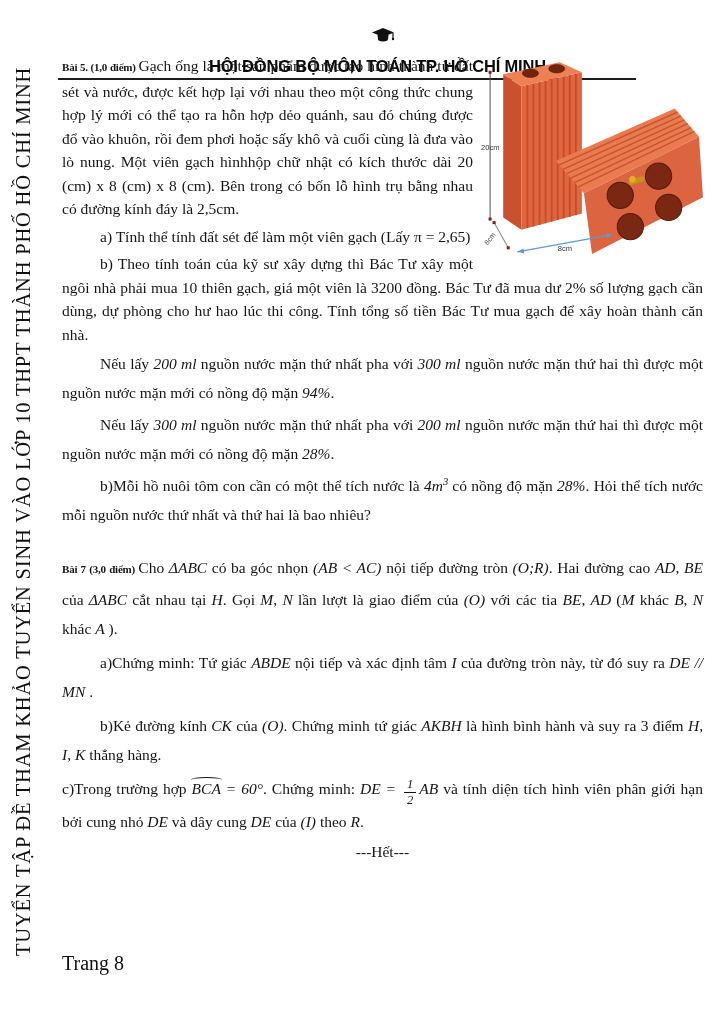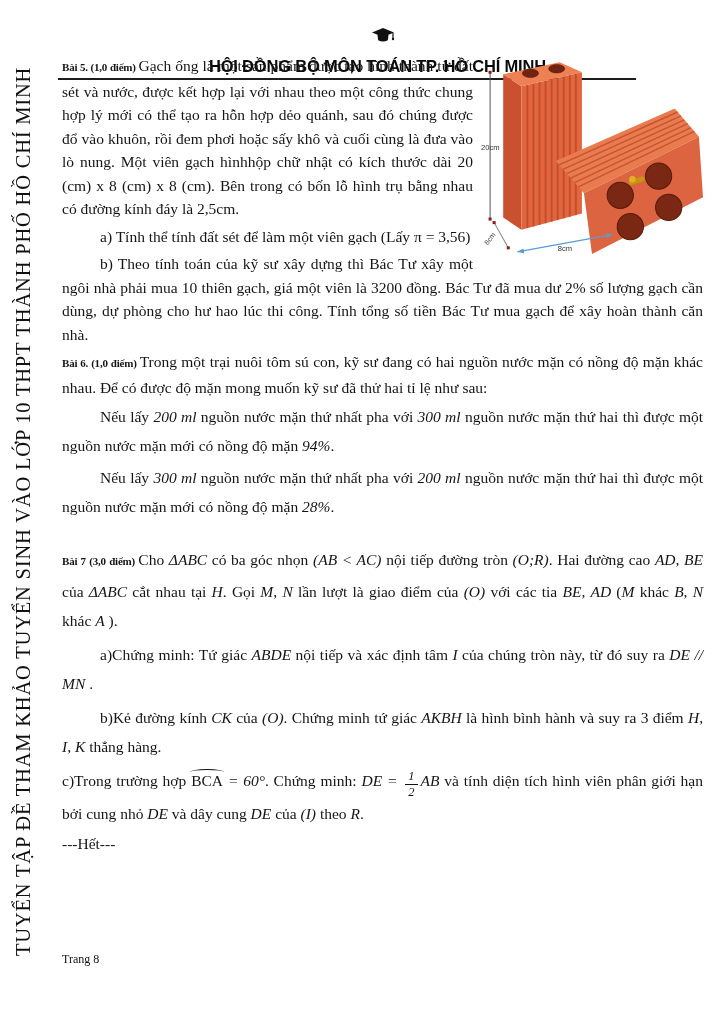--- a/index.html
+++ b/index.html
@@ -22,37 +22,37 @@
     letter-spacing:-0.2px;color:#0a0a0a;white-space:nowrap;transform:scaleX(.97);transform-origin:left;
   }
   .header-rule{width:578px;border-bottom:2px solid #1c1c1c;margin-top:1px;}
   
   .content{position:absolute;left:62px;top:54px;width:641px;}
   .fig{float:right;width:222px;height:200px;margin:2px 0 2px 8px;}
   .jp{margin:0;text-align:justify;font-size:15.5px;line-height:23.5px;}
   .ind{text-indent:38px;}
   .math{line-height:28.5px;}
   .math7{line-height:29.5px;}
-  .center{text-align:left;text-indent:0;}
+  .center{text-align:center;text-indent:0;}
   .mt2{margin-top:4px}.mt4{margin-top:4px}.mt6{margin-top:24px}
   .seg-b{font-weight:bold;font-family:Liberation Serif, serif;font-size:11px;letter-spacing:-0.2px;}
   .seg-i{font-style:italic;}
   .seg-sup{font-style:italic;vertical-align:super;font-size:10.5px;line-height:0;}
-  .seg-hat{position:relative;display:inline-block;line-height:1;}
+  .seg-hat{font-style:italic;position:relative;display:inline-block;line-height:1;}
   .seg-hat::before{
     content:"";position:absolute;top:-4px;left:-1px;right:-1px;height:5px;
     border-top:1.6px solid #111;border-radius:50% 50% 0 0;
   }
   .frac{
     display:inline-block;vertical-align:-10px;text-align:center;font-style:italic;
     font-size:12.5px;line-height:1.15;margin:0 3px;
   }
   .frac .num{display:block;border-bottom:1px solid #111;padding:0 3px;}
   .frac .den{display:block;}
-  .footer{position:absolute;left:62px;top:952px;font-size:12px;color:#111;}
+  .footer{position:absolute;left:62px;top:952px;font-size:20px;color:#111;}
 </style>
 </head>
 <body>
 
 <div class="page">
 
   <div class="sidebar">TUYỂN TẬP ĐỀ THAM KHẢO TUYỂN SINH VÀO LỚP 10 THPT THÀNH PHỐ HỒ CHÍ MINH</div>
 
   <div class="header">
     <div class="header-row">
@@ -125,27 +125,27 @@
         <text x="2" y="184" font-size="7" fill="#444" font-family="Liberation Sans, sans-serif" transform="rotate(-52 8 181)">8cm</text>
 
         <line x1="36" y1="194" x2="130" y2="177" stroke="#5b9bd5" stroke-width="1.2"></line>
         <polygon points="36,194 42,190.6 42.9,195.6" fill="#5b9bd5"></polygon>
         <polygon points="130,177 124,175.5 124.9,180.5" fill="#5b9bd5"></polygon>
         <text x="76" y="193" font-size="7.5" fill="#333" font-family="Liberation Sans, sans-serif">8cm</text>
       </svg>
     </div>
 
   <p class="jp"><span class="seg-b">Bài 5. (1,0 điểm) </span><span>Gạch ống là một sản phẩm được tạo hình thành từ đất sét và nước, được kết hợp lại với nhau theo một công thức chung hợp lý mới có thể tạo ra hỗn hợp dẻo quánh, sau đó chúng được đổ vào khuôn, rồi đem phơi hoặc sấy khô và cuối cùng là đưa vào lò nung. Một viên gạch hìnhhộp chữ nhật có kích thước dài 20 (cm) x 8 (cm) x 8 (cm). Bên trong có bốn lỗ hình trụ bằng nhau có đường kính đáy là 2,5cm.</span></p>
-      <p class="jp ind mt4"><span>a) Tính thể tính đất sét để làm một viên gạch (Lấy π = 3,56)</span></p>
+      <p class="jp ind mt4"><span>a) Tính thể tính đất sét để làm một viên gạch (Lấy π = 2,65)</span></p>
       <p class="jp ind mt4"><span>b) Theo tính toán của kỹ sư xây dựng thì Bác Tư xây một ngôi nhà phải mua 10 thiên gạch, giá một viên là 3200 đồng. Bác Tư đã mua dư 2% số lượng gạch cần dùng,  dự phòng cho hư hao lúc thi công. Tính tổng số tiền Bác Tư mua gạch để xây hoàn thành căn nhà.</span></p>
-      <p class="jp mt4"><span class="seg-b">Bài 6. (1,0 điểm) </span><span>Trong một trại nuôi tôm sú con, kỹ sư đang có hai nguồn nước mặn có nồng độ mặn khác nhau. Để có được độ mặn mong muốn kỹ sư đã thử hai tỉ lệ như sau:</span></p>
       <p class="jp ind math mt4"><span>Nếu lấy </span><span class="seg-i">200 ml</span><span> nguồn nước mặn thứ nhất pha với </span><span class="seg-i">300 ml</span><span> nguồn nước mặn thứ hai thì được một nguồn nước mặn mới có nồng độ mặn </span><span class="seg-i">94%</span><span>.</span></p>
       <p class="jp ind math mt2"><span>Nếu lấy </span><span class="seg-i">300 ml</span><span> nguồn nước mặn thứ nhất pha với </span><span class="seg-i">200 ml</span><span> nguồn nước mặn thứ hai thì được một nguồn nước mặn mới có nồng độ mặn </span><span class="seg-i">28%</span><span>.</span></p>
+      <p class="jp ind math mt2"><span>b)Mỗi hồ nuôi tôm con cần có một thể tích nước là </span><span class="seg-i">4m</span><span class="seg-sup">3</span><span> có nồng độ mặn </span><span class="seg-i">28%</span><span>. Hỏi thể tích nước mỗi nguồn nước thứ nhất và thứ hai là bao nhiêu?</span></p>
       <p class="jp math7 mt6"><span class="seg-b">Bài 7 (3,0 điểm) </span><span> Cho </span><span class="seg-i">ΔABC</span><span> có ba góc nhọn </span><span class="seg-i">(AB &lt; AC)</span><span> nội tiếp đường tròn </span><span class="seg-i">(O;R)</span><span>. Hai đường cao </span><span class="seg-i">AD</span><span>, </span><span class="seg-i">BE</span><span> của </span><span class="seg-i">ΔABC</span><span> cắt nhau tại </span><span class="seg-i">H</span><span>. Gọi </span><span class="seg-i">M</span><span>, </span><span class="seg-i">N</span><span> lần lượt là giao điểm của </span><span class="seg-i">(O)</span><span> với các tia </span><span class="seg-i">BE</span><span>, </span><span class="seg-i">AD</span><span> (</span><span class="seg-i">M</span><span> khác </span><span class="seg-i">B</span><span>, </span><span class="seg-i">N</span><span> khác </span><span class="seg-i">A</span><span> ).</span></p>
-      <p class="jp ind math7 mt2"><span>a)Chứng minh: Tứ giác </span><span class="seg-i">ABDE</span><span> nội tiếp và xác định tâm </span><span class="seg-i">I</span><span> của chúng tròn này, từ đó suy ra </span><span class="seg-i">DE // MN</span><span> .</span></p>
+      <p class="jp ind math7 mt2"><span>a)Chứng minh: Tứ giác </span><span class="seg-i">ABDE</span><span> nội tiếp và xác định tâm </span><span class="seg-i">I</span><span> của đường tròn này, từ đó suy ra </span><span class="seg-i">DE // MN</span><span> .</span></p>
       <p class="jp ind math7 mt2"><span>b)Kẻ đường kính </span><span class="seg-i">CK</span><span> của </span><span class="seg-i">(O)</span><span>. Chứng minh tứ giác </span><span class="seg-i">AKBH</span><span> là hình bình hành và suy ra 3 điểm </span><span class="seg-i">H</span><span>, </span><span class="seg-i">I</span><span>, </span><span class="seg-i">K</span><span> thẳng hàng.</span></p>
       <p class="jp math7 mt4"><span>c)Trong trường hợp </span><span class="seg-hat">BCA</span><span class="seg-i"> = 60°</span><span>. Chứng minh: </span><span class="seg-i">DE = </span><span class="frac"><span class="num">1</span><span class="den">2</span></span><span class="seg-i">AB</span><span> và tính diện tích hình viên phân giới hạn bởi cung nhỏ </span><span class="seg-i">DE</span><span> và dây cung </span><span class="seg-i">DE</span><span> của </span><span class="seg-i">(I)</span><span> theo </span><span class="seg-i">R</span><span>.</span></p>
       <p class="jp center mt2"><span>---Hết---</span></p>
     </div>
 
   <div class="footer">Trang 8</div>
 
 </div>
 
 </body></html>

